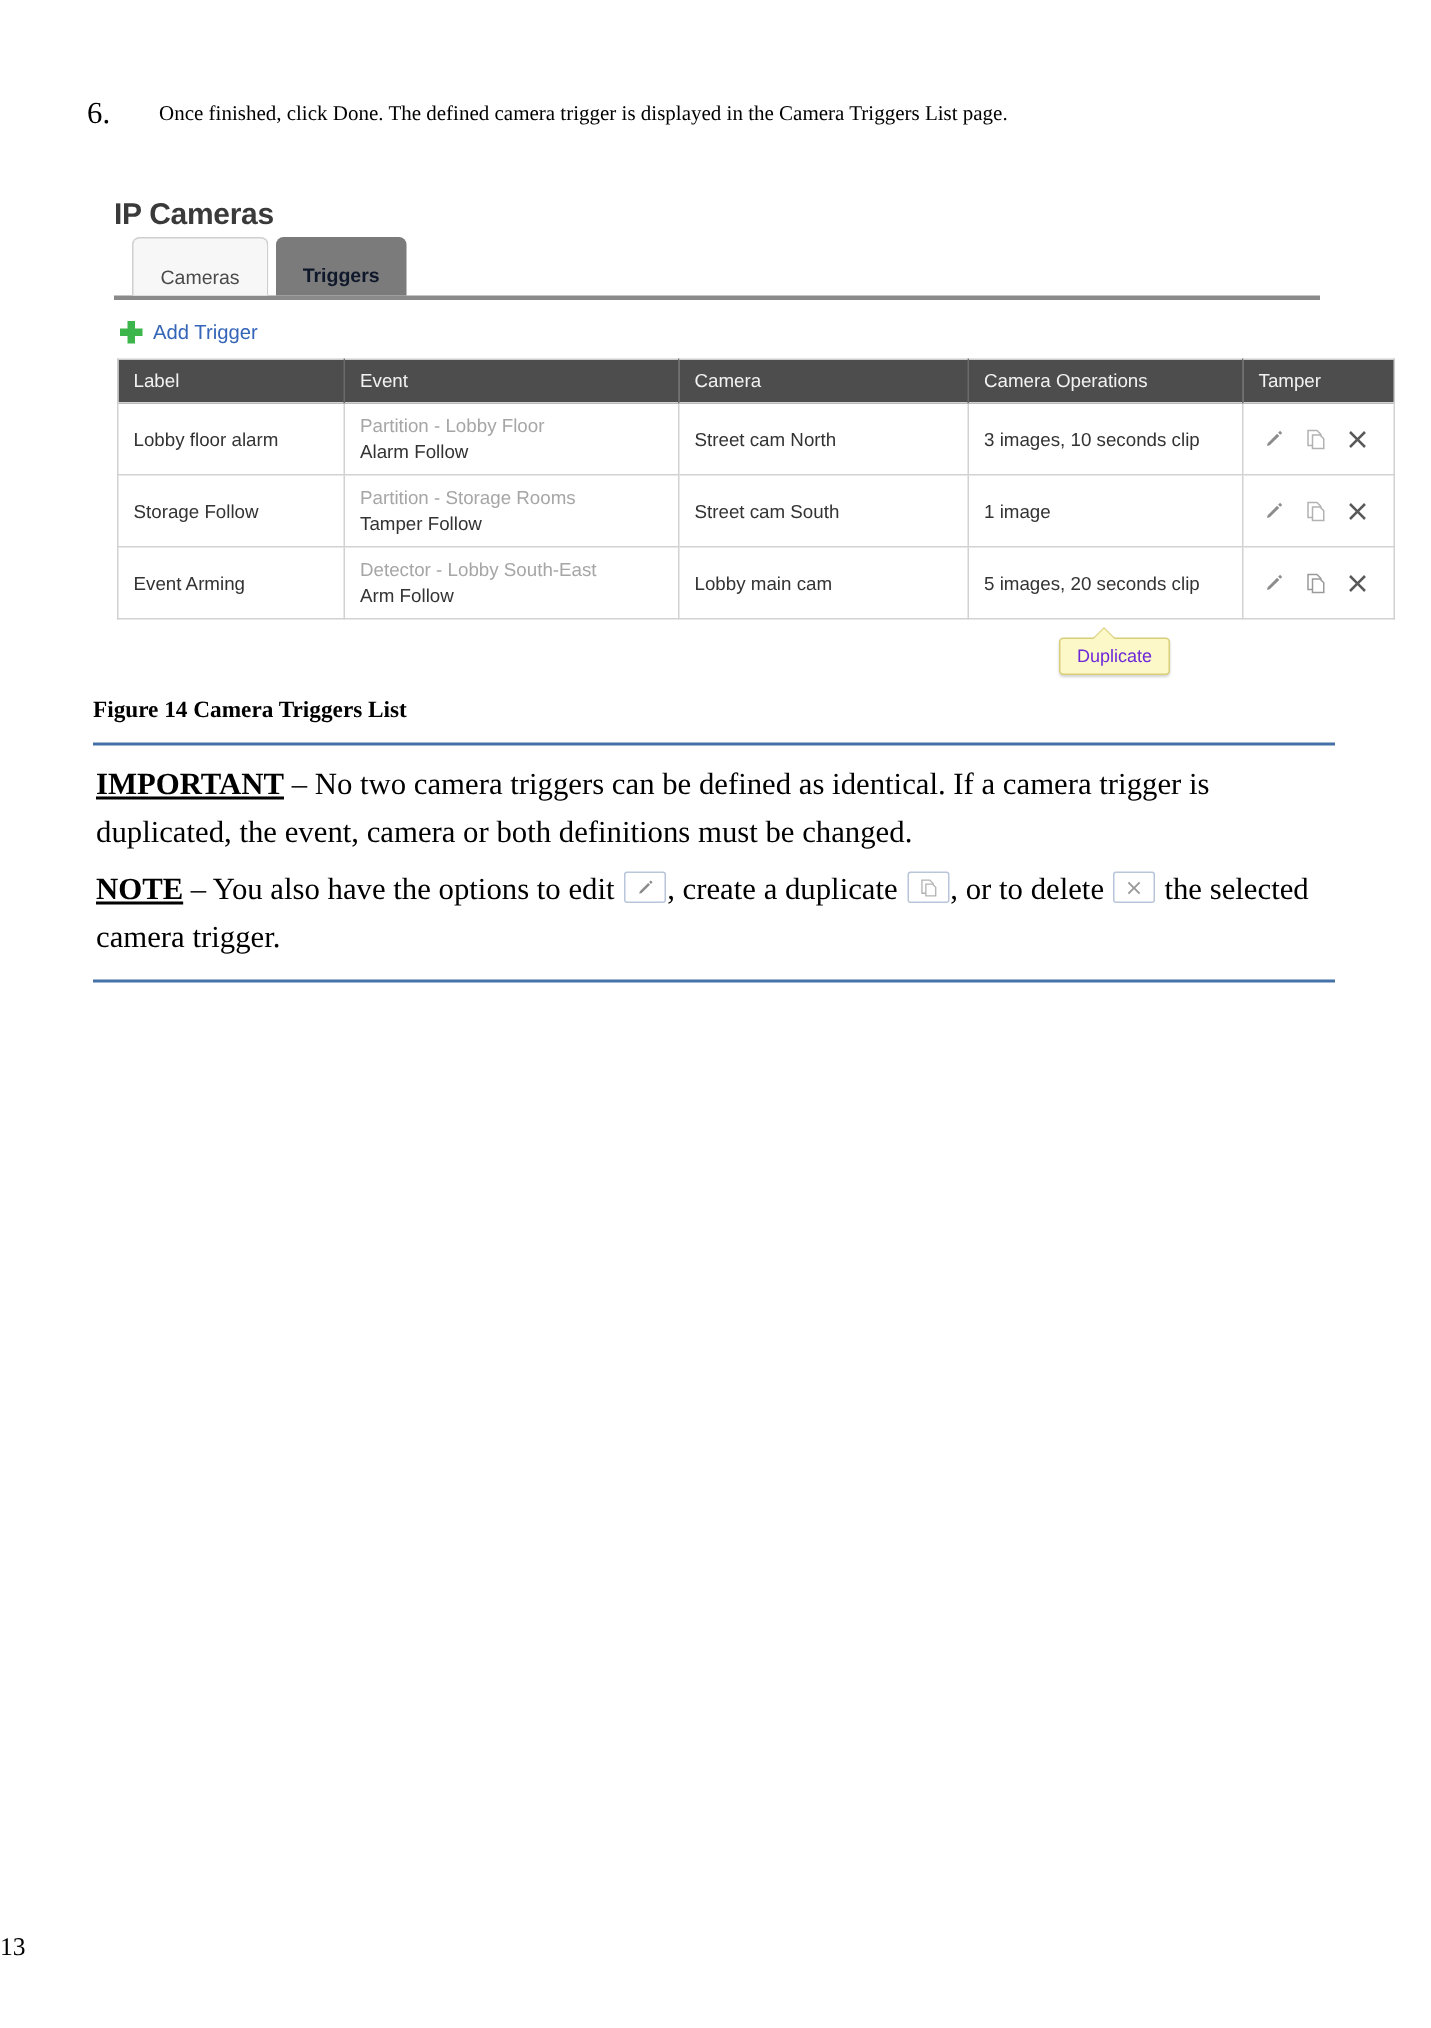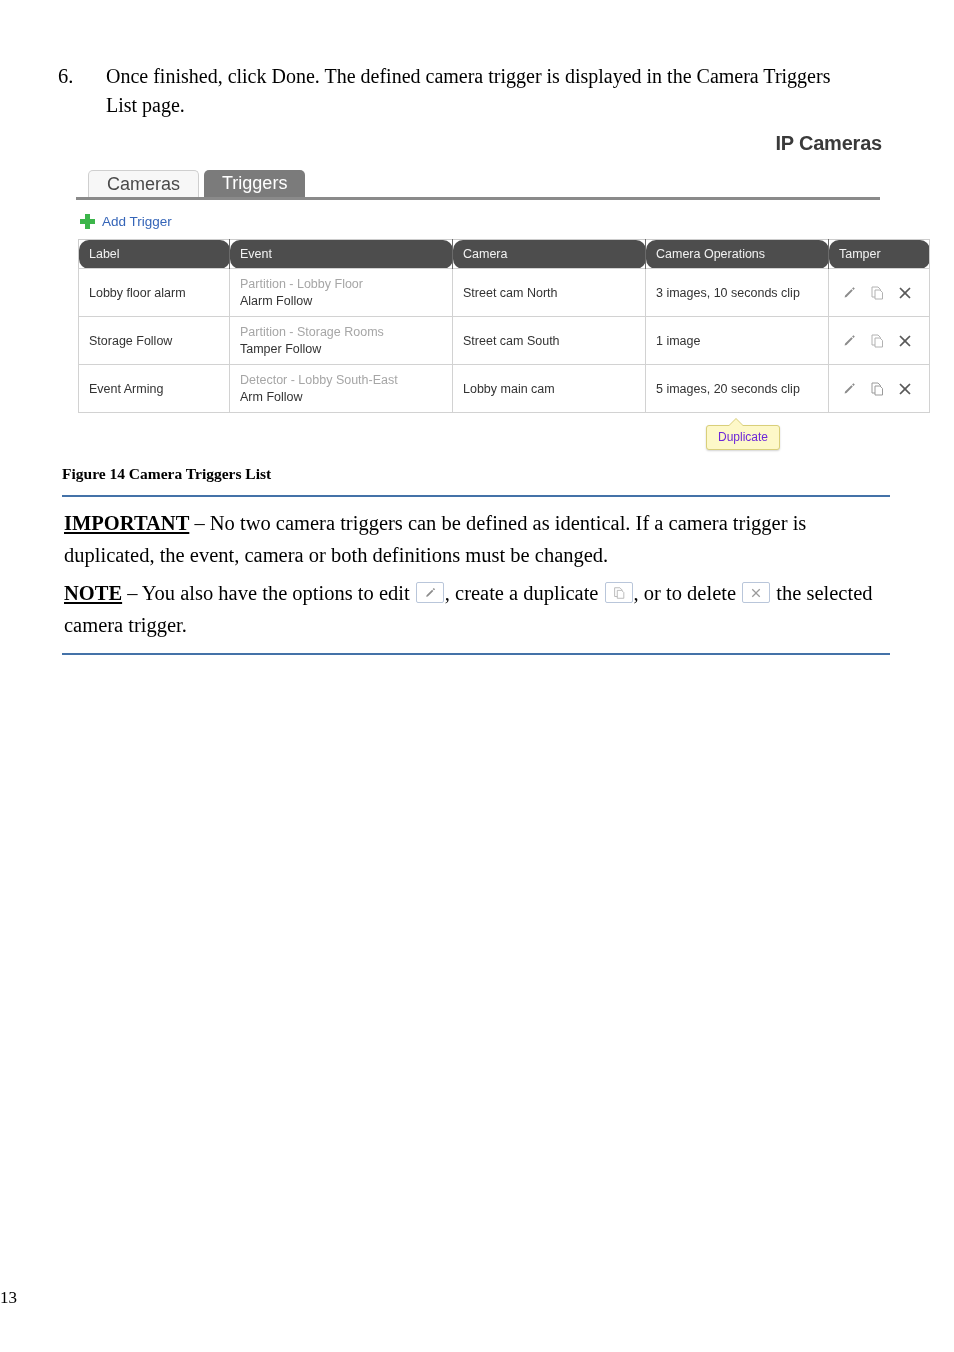--- a/index.html
+++ b/index.html
@@ -25,67 +25,66 @@
     display: flex;
     align-items: flex-start;
   }
   .step-num {
     font-size: 20.5px;
     line-height: 29px;
     width: 48px;
     flex: none;
   }
   .step-text {
-    font-size: 20px;
+    font-size: 14px;
     line-height: 29px;
     width: 745px;
   }
 
   
   .app {
     position: absolute;
     left: 70px;
     top: 132px;
     width: 812px;
     font-family: "Liberation Sans", sans-serif;
   }
   .app-title {
     font-size: 20px;
     font-weight: bold;
     color: #3a3a3a;
     letter-spacing: -0.2px;
     margin: 0 0 12px 6px;
-    text-align: right;
   }
 
   .tabstrip {
     position: relative;
     height: 30px;
     margin-left: 18px;
     display: flex;
     align-items: flex-end;
   }
   .tab {
-    height: 27px;
+    height: 39px;
     line-height: 27px;
-    padding: 0 18px;
-    font-size: 18px;
+    padding: 12px 18px;
+    font-size: 13px;
     border-radius: 5px 5px 0 0;
     box-sizing: border-box;
   }
   .tab-inactive {
     background: #f7f7f7;
     border: 1px solid #cfcfcf;
     border-bottom: none;
     color: #4a4a4a;
   }
   .tab-active {
     background: #7b7b7b;
-    color: #ffffff;
-    font-weight: normal;
+    color: #0f172a;
+    font-weight: bold;
     margin-left: 5px;
   }
   .tab-rule {
     height: 3px;
     background: #8a8a8a;
     width: 804px;
     margin: 0 0 0 6px;
   }
 
   .add-trigger {
@@ -122,21 +121,20 @@
     background: #ffffff;
   }
   .trig-table thead th {
     background: #4d4d4d;
     color: #f2f2f2;
     font-size: 12.5px;
     font-weight: normal;
     text-align: left;
     padding: 7px 0 7px 10px;
     border-right: 1px solid #6a6a6a;
-    border-radius: 10px;
   }
   .trig-table thead th:last-child { border-right: none; }
   .trig-table tbody td {
     border: 1px solid #d2d2d2;
     padding: 8px 0 8px 10px;
     font-size: 12.5px;
     color: #333333;
     vertical-align: middle;
     height: 30px;
   }

